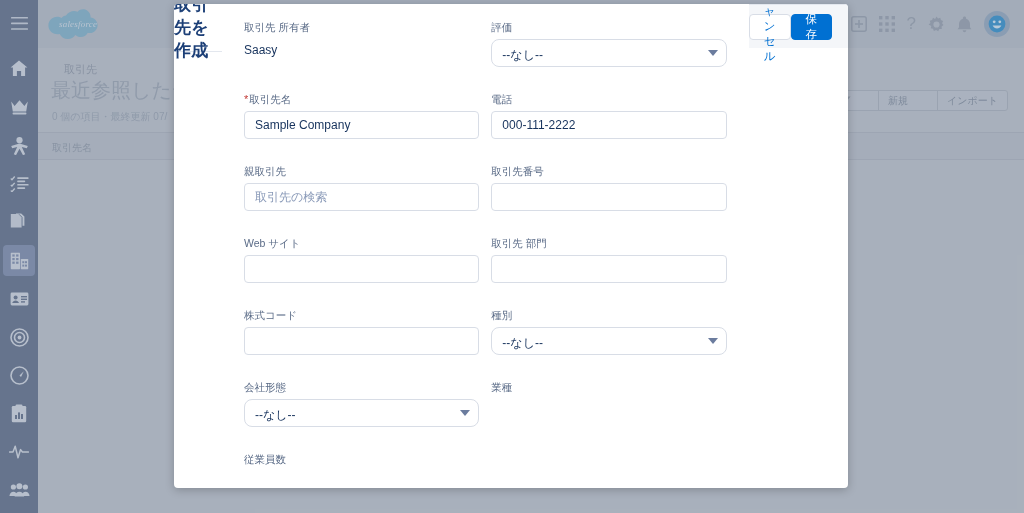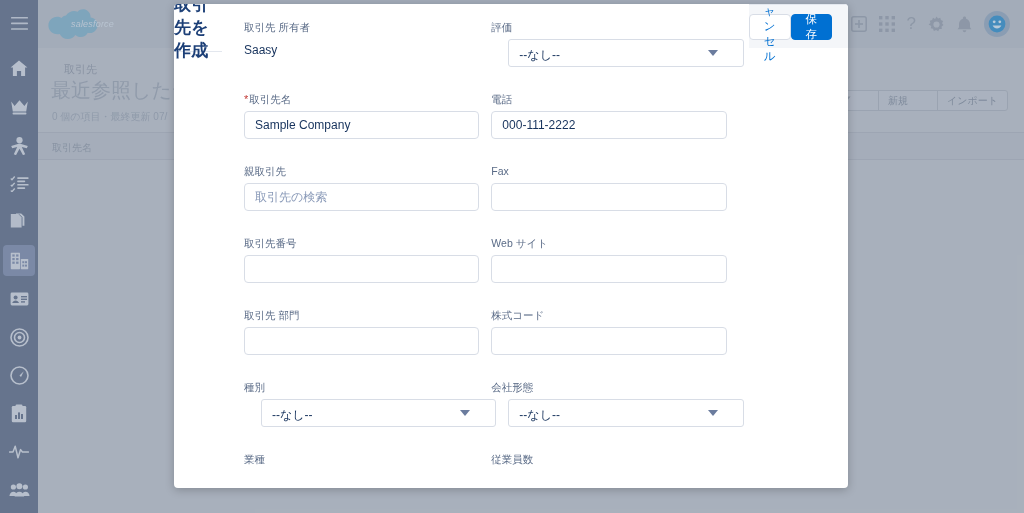--- a/index.html
+++ b/index.html
@@ -63,25 +63,26 @@
     margin-left: 10px;
     position: relative;
   }
   .cloud {
     position: absolute;
     left: 0; top: 6px;
     width: 58px; height: 32px;
   }
   .cloud-text {
     position: absolute;
-    left: 23px; top: 16px;
+    left: 11px; top: 16px;
     font-size: 9px;
     font-style: italic;
     color: #cfdbe6;
     letter-spacing: .2px;
+    font-family: Liberation Serif, serif;
   }
   .topbar-right {
     margin-left: auto;
     display: flex;
     align-items: center;
     gap: 12px;
     padding-right: 14px;
   }
   .hicon { opacity: .55; display: flex; align-items: center; justify-content: center; }
   .avatar-circ {
@@ -227,29 +228,28 @@
     padding: 0 10px;
     font-family: "Liberation Sans", "DejaVu Sans", sans-serif;
     outline: none;
   }
   .inp::placeholder { color: #8a9ab8; }
   .sel-wrap { position: relative; }
   .sel {
     width: 100%;
     height: 28px;
     border: 1px solid #d8dde6;
-    border-radius: 3px;
+    border-radius: 8px;
     background: #fff;
     font-size: 12px;
     color: #16325c;
     padding: 2px 26px 0 10px;
     line-height: 26px;
     overflow: hidden;
     white-space: nowrap;
-    margin-left: 17px;
   }
   .caret {
     position: absolute;
     right: 9px; top: 11px;
     width: 0; height: 0;
     border-left: 5px solid transparent;
     border-right: 5px solid transparent;
     border-top: 6px solid #6b7c9e;
     pointer-events: none;
   }
@@ -560,24 +560,20 @@
         </div>
         <div class="field">
           <span class="flabel">電話</span>
           <input class="inp" type="text" value="000-111-2222" style="">
         </div>
 
         <div class="field">
           <span class="flabel">親取引先</span>
           <input class="inp" type="text" placeholder="取引先の検索" style="">
         </div>
-        <div class="field">
-          <span class="flabel">Fax</span>
-          <input class="inp" type="text" value="" style="">
-        </div>
 
         <div class="field">
           <span class="flabel">取引先番号</span>
           <input class="inp" type="text" value="" style="">
         </div>
         <div class="field">
           <span class="flabel">Web サイト</span>
           <input class="inp" type="text" value="" style="">
         </div>
 

